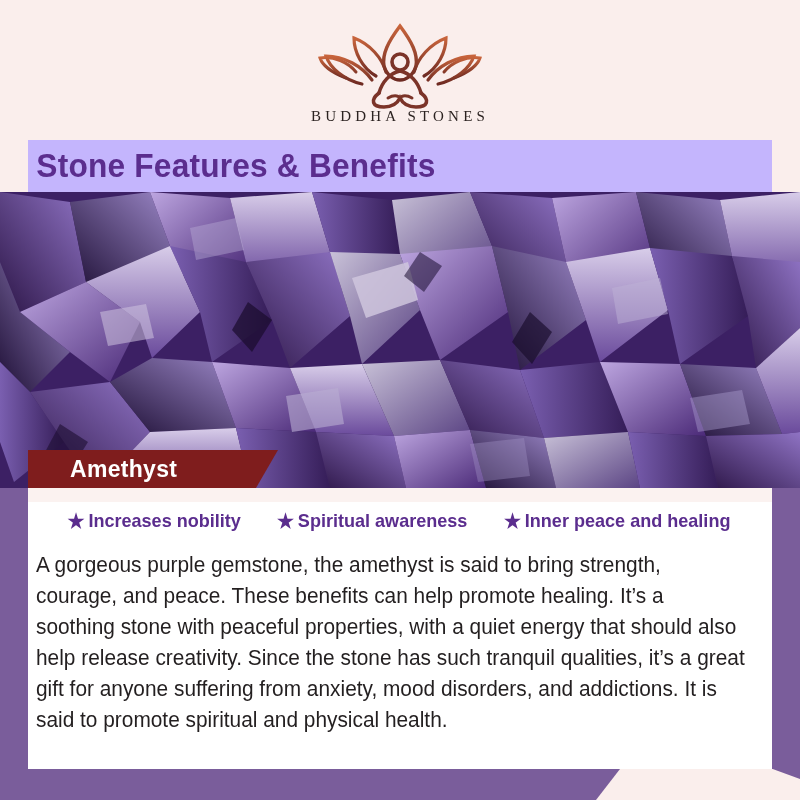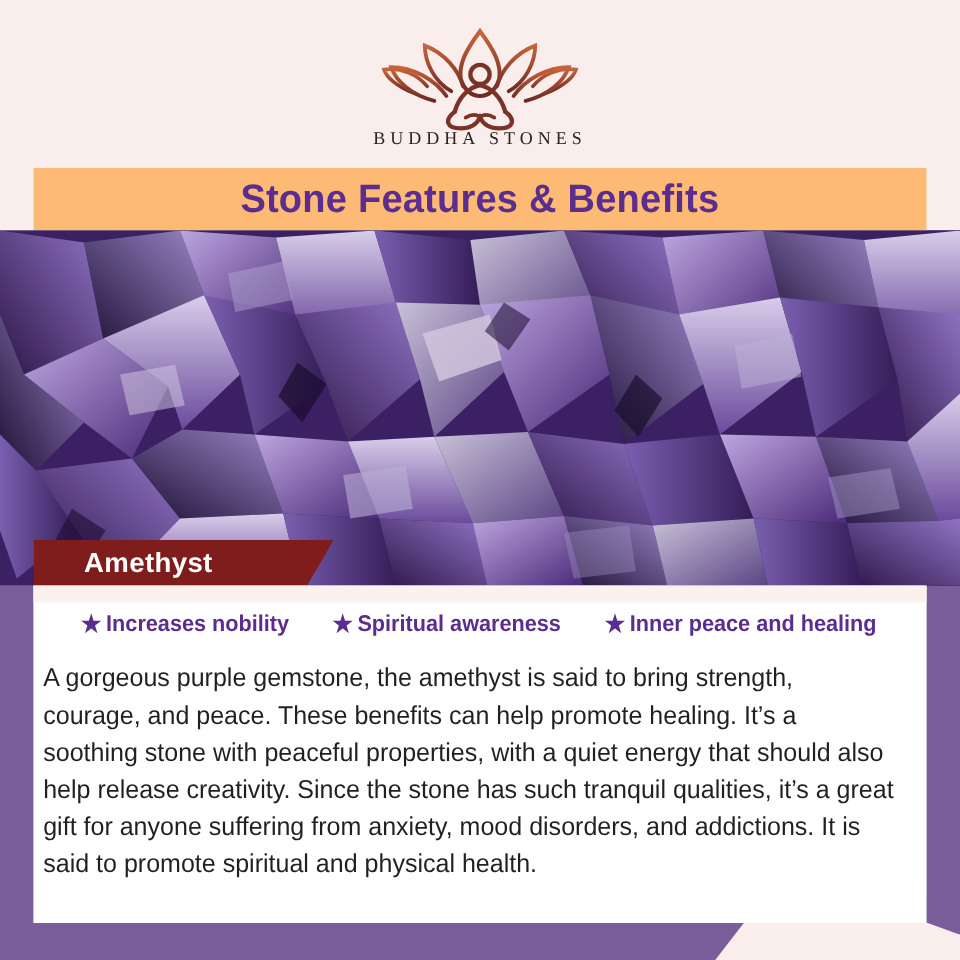--- a/index.html
+++ b/index.html
@@ -33,21 +33,21 @@
   .header{position:absolute;top:0;left:0;width:800px;height:192px;background:#faeeec;}
   .logo-wrap{position:absolute;top:18px;left:0;width:800px;text-align:center;}
   .lotus{display:block;margin:0 auto;}
   .brand{
     font-family:"Liberation Serif", serif;
     font-size:15px;letter-spacing:4.2px;color:#2b2220;
     text-align:center;margin-top:-2px;font-weight:400;
   }
   .title-strip{
     position:absolute;top:140px;left:28px;width:744px;height:52px;
-    background:#fdba74;display:flex;align-items:center;justify-content:center;
+    background:#c4b5fd;display:flex;align-items:center;justify-content:flex-start;
   }
   .title{
     font-family:"Liberation Sans Narrow","Liberation Sans",sans-serif;
     font-weight:bold;font-size:33px;color:#5b2d8e;
     letter-spacing:.2px;transform:scaleX(.96);transform-origin:center;
     white-space:nowrap;
   }
 
   
   .hero{position:absolute;top:192px;left:0;width:800px;height:296px;overflow:hidden;background:#3a1d63;}

